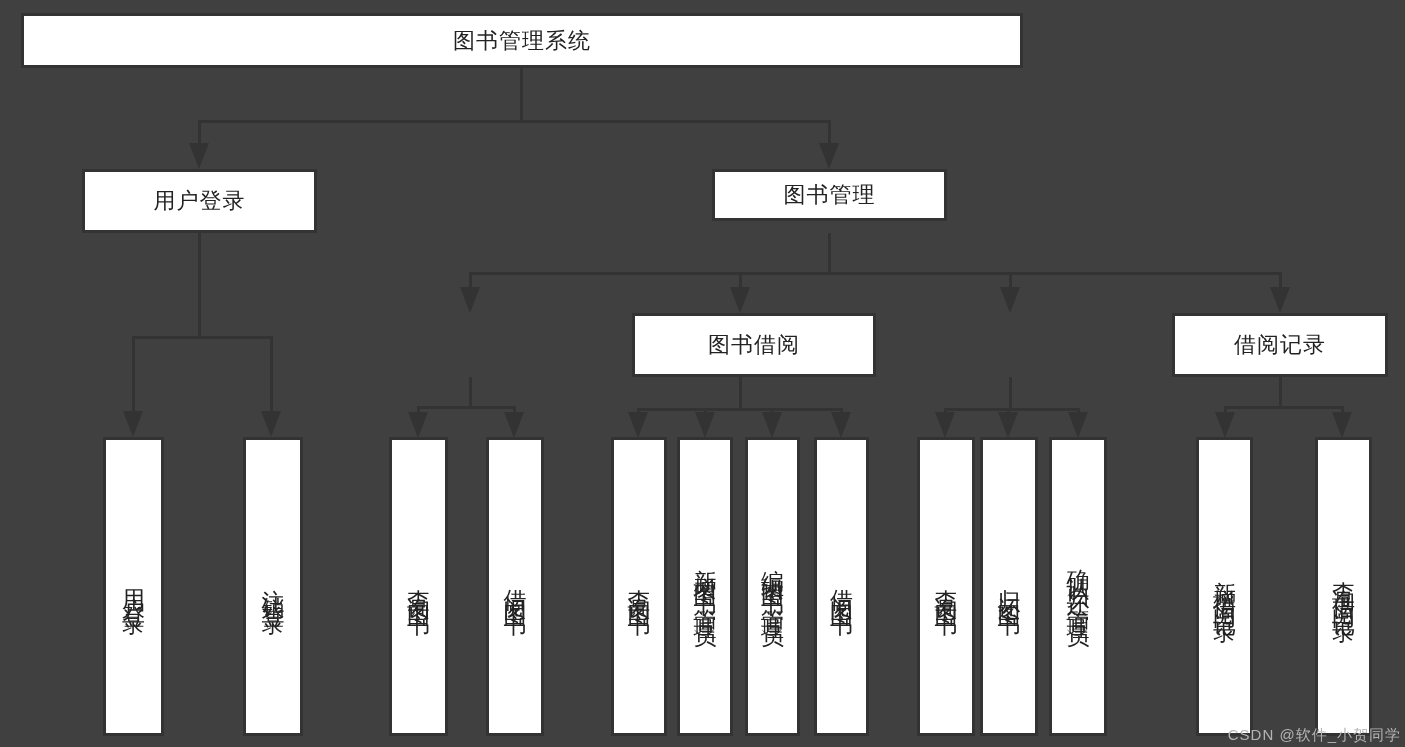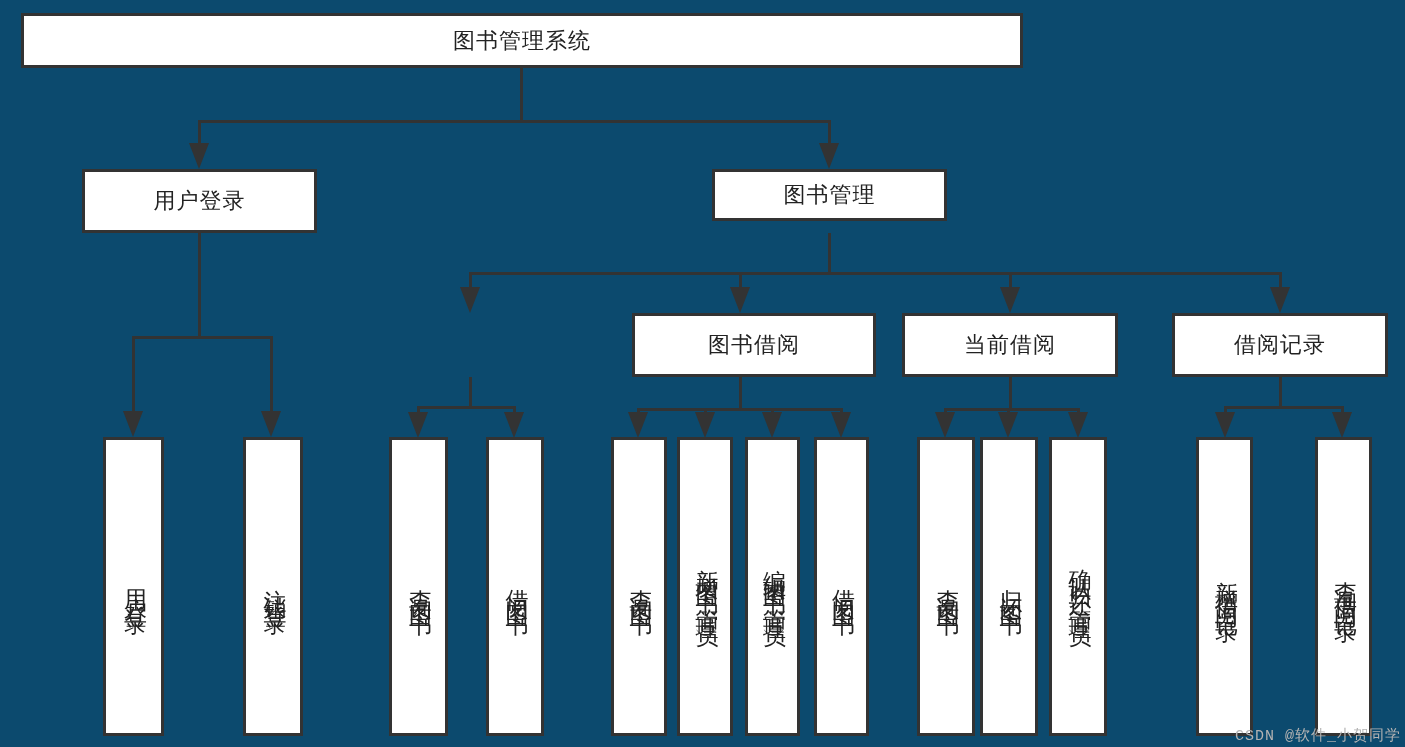--- a/index.html
+++ b/index.html
@@ -1,21 +1,21 @@
 <!DOCTYPE html>
 <html><head>
 <meta charset="utf-8">
 <style>
   html, body { margin: 0; padding: 0; background: #ffffff; }
   .stage {
     position: relative;
     width: 1405px;
     height: 747px;
-    background: #0c4a6e;
-    font-family: Liberation Mono, monospace;
+    background: #404040;
+    font-family: Liberation Sans, sans-serif;
     overflow: hidden;
   }
   .box {
     position: absolute;
     box-sizing: border-box;
     border: 3px solid #333333;
     background: #ffffff;
     display: flex;
     align-items: center;
     justify-content: center;
@@ -87,23 +87,20 @@
   <div class="ah" style="left:460px; top:287px;"></div>
   <div class="vl" style="left:739px; top:272px; height:17px;"></div>
   <div class="ah" style="left:730px; top:287px;"></div>
   <div class="vl" style="left:1009px; top:272px; height:17px;"></div>
   <div class="ah" style="left:1000px; top:287px;"></div>
   <div class="vl" style="left:1279px; top:272px; height:17px;"></div>
   <div class="ah" style="left:1270px; top:287px;"></div>
 
   <div class="box hbox" style="left:632px; top:313px; width:244px; height:64px;">
     <span>图书借阅</span>
-  </div>
-  <div class="box hbox" style="left:902px; top:313px; width:216px; height:64px;">
-    <span>当前借阅</span>
   </div>
   <div class="box hbox" style="left:1172px; top:313px; width:216px; height:64px;">
     <span>借阅记录</span>
   </div>
 
   <div class="vl" style="left:469px; top:377px; height:29px;"></div>
   <div class="hl" style="left:417px; top:406px; width:98px;"></div>
   <div class="vl" style="left:417px; top:406px; height:7px;"></div>
   <div class="ah" style="left:408px; top:412px;"></div>
   <div class="vl" style="left:513px; top:406px; height:7px;"></div>

